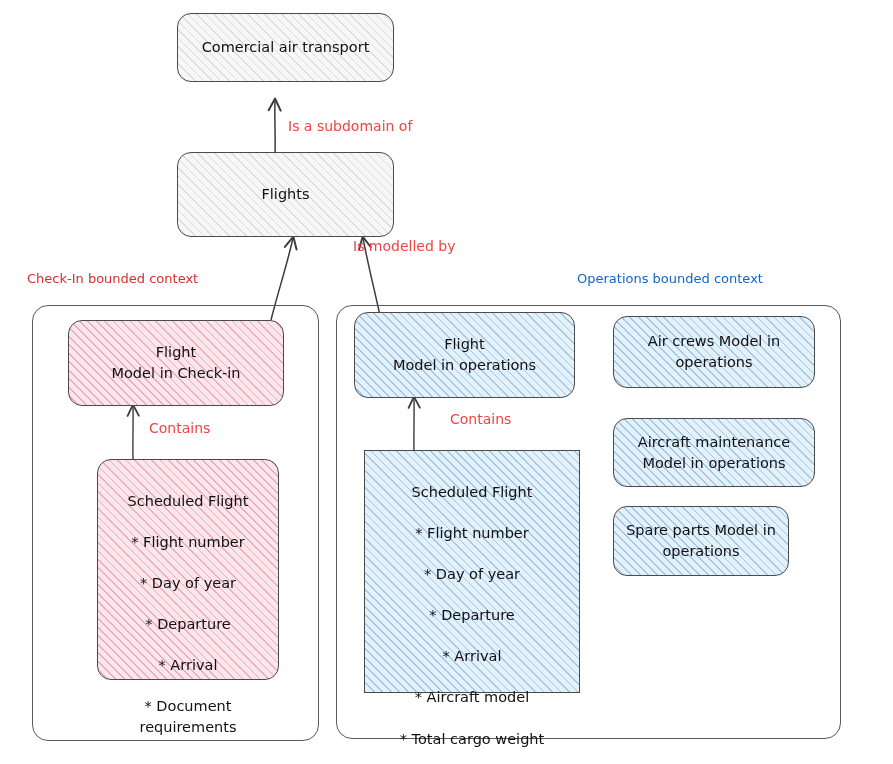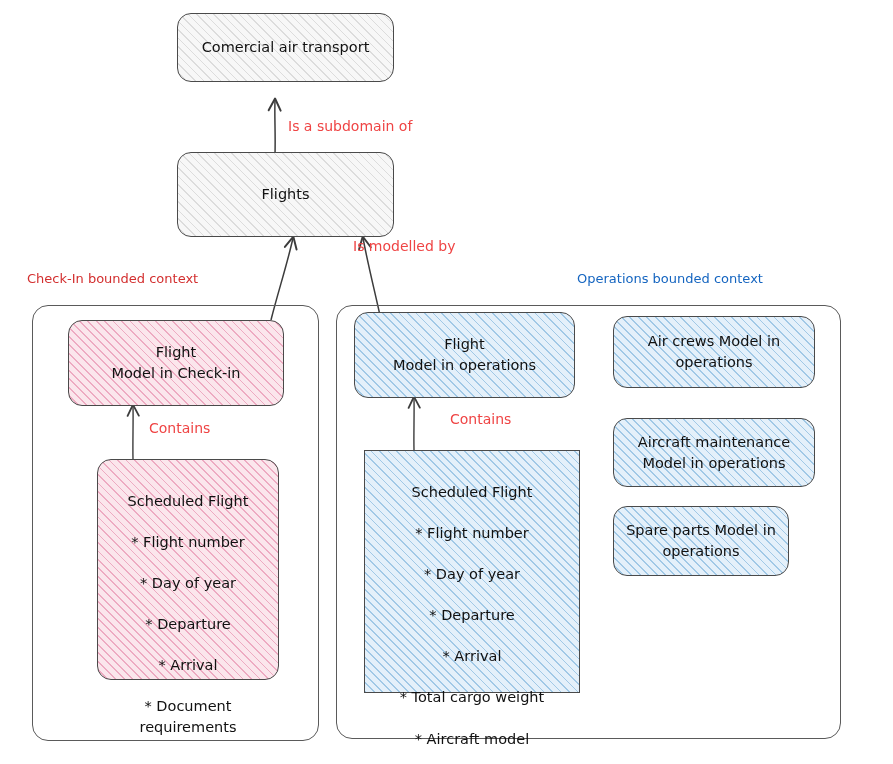--- a/index.html
+++ b/index.html
@@ -184,22 +184,22 @@
 
 <div class="node blue" style="left:354px; top:312px; width:221px; height:86px;">Flight
 Model in operations</div>
 
 <div class="node blue sharp list-node" style="left:364px; top:450px; width:216px; height:243px;">
   <span class="ln-title">Scheduled Flight</span>
   <span class="ln-item">* Flight number</span>
   <span class="ln-item">* Day of year</span>
   <span class="ln-item">* Departure</span>
   <span class="ln-item">* Arrival</span>
+  <span class="ln-item">* Aircraft model</span>
   <span class="ln-item">* Total cargo weight</span>
-  <span class="ln-item">* Aircraft model</span>
   
   
   
 </div>
 
 <div class="node blue" style="left:613px; top:316px; width:202px; height:72px;">Air crews Model in operations</div>
 
 <div class="node blue" style="left:613px; top:418px; width:202px; height:69px;">Aircraft maintenance
 Model in operations</div>
 

